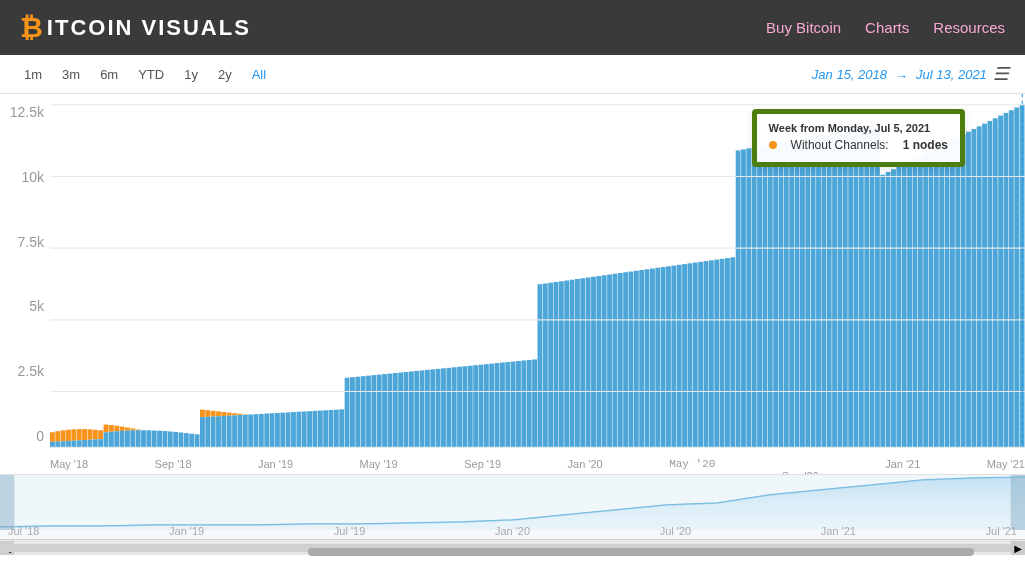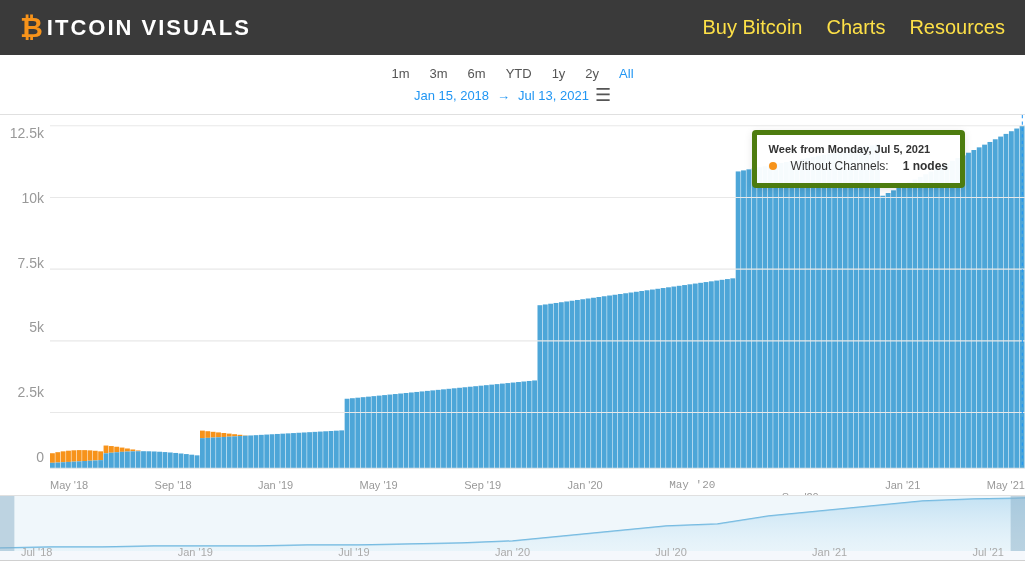--- a/index.html
+++ b/index.html
@@ -29,33 +29,32 @@
       font-size: 22px;
       font-weight: bold;
       letter-spacing: 2px;
     }
     .nav {
       display: flex;
       gap: 24px;
       align-items: center;
     }
     .nav a {
-      color: #fde047;
+      color: #f9a8d4;
       text-decoration: none;
-      font-size: 20px;
+      font-size: 15px;
     }
 
     
     .time-controls {
       display: flex;
       align-items: center;
       justify-content: space-between;
       padding: 8px 16px;
       border-bottom: 1px solid #e0e0e0;
-      flex-direction: column;
     }
     .time-buttons {
       display: flex;
       gap: 4px;
     }
     .time-btn {
       padding: 3px 8px;
       font-size: 13px;
       border: none;
       background: none;
@@ -244,21 +243,21 @@
 <div class="time-controls">
   <div class="time-buttons">
     <button class="time-btn">1m</button>
     <button class="time-btn">3m</button>
     <button class="time-btn">6m</button>
     <button class="time-btn">YTD</button>
     <button class="time-btn">1y</button>
     <button class="time-btn">2y</button>
     <button class="time-btn active">All</button>
   </div>
-  <div style="display:flex; align-items:center; gap:6px;">
+  <div style="display:flex; align-items:center; gap:6px;font-style:italic;">
     <span class="date-range">
       <span>Jan 15, 2018</span>
       <span>→</span>
       <span>Jul 13, 2021</span>
     </span>
     <span class="hamburger">☰</span>
   </div>
 </div>
 
 <div class="chart-container">
@@ -534,21 +533,21 @@
       <rect x="0" y="0" width="1000" height="55" fill="#e8f4fb" opacity="0.4"></rect>
 
       <polyline points="0,52 50,51 100,51 150,50 200,50 250,50 300,49 350,49 400,48 450,47 500,45 550,40 600,35 650,30 700,28 750,20 800,15 850,10 900,5 950,3 1000,2" fill="none" stroke="#4da6d8" stroke-width="1.5" opacity="0.8"></polyline>
       <polyline points="0,52 50,51 100,51 150,50 200,50 250,50 300,49 350,49 400,48 450,47 500,45 550,40 600,35 650,30 700,28 750,20 800,15 850,10 900,5 950,3 1000,2 1000,55 0,55" fill="url(#miniGrad)" stroke="none"></polyline>
 
       <rect x="0" y="0" width="14" height="55" fill="#8ab0c8" opacity="0.5"></rect>
 
       <rect x="986" y="0" width="14" height="55" fill="#8ab0c8" opacity="0.5"></rect>
     </svg>
 
-    <div style="display:flex; justify-content:space-between; padding:0 21px; font-size:11px; color:#aaa; position:absolute; bottom:2px; left:0; right:0;" id="minimap-labels">
+    <div style="display:flex; justify-content:space-between; padding:0 8px; font-size:11px; color:#aaa; position:absolute; bottom:2px; left:0; right:0;" id="minimap-labels">
     <span>Jul '18</span>
         <span>Jan '19</span>
         <span>Jul '19</span>
         <span>Jan '20</span>
         <span>Jul '20</span>
         <span>Jan '21</span>
         <span>Jul '21</span>
       </div>
   </div>
 </div>

